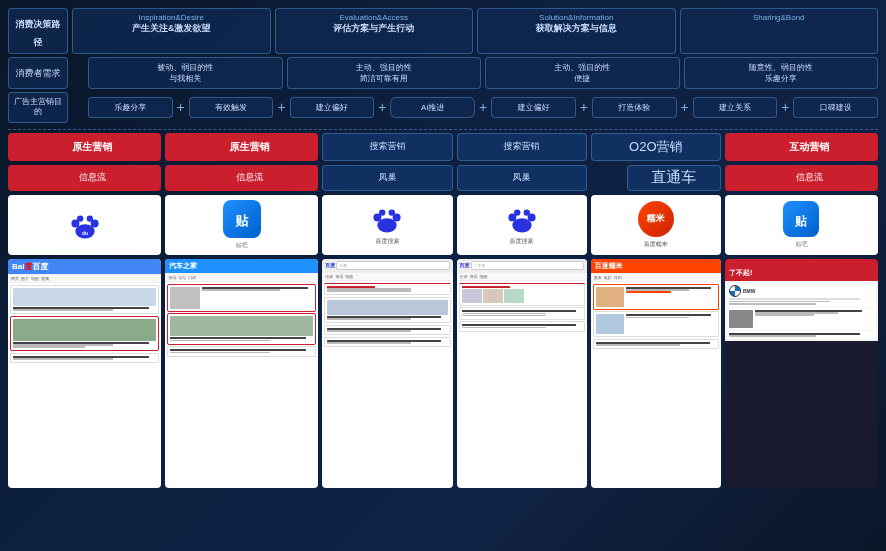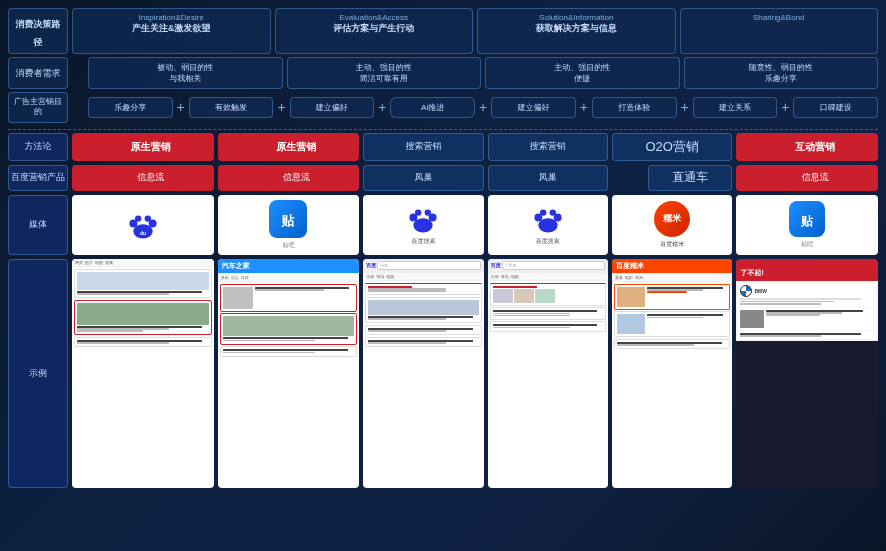--- a/index.html
+++ b/index.html
@@ -359,26 +359,20 @@
         <span class="plus">+</span>
         <div class="content-box" style="font-size:8px;">口碑建设</div>
       </div>
     </div>
   </div>
 
   <hr class="divider">
 
   <div class="bottom-section">
 
-    <div class="side-labels">
-      <div class="side-label sl-method">方法论</div>
-      <div class="side-label sl-product">百度营销产品</div>
-      <div class="side-label sl-media">媒体</div>
-      <div class="side-label sl-example">示例</div>
-    </div>
 
     <div class="cols-area">
 
       <div class="col">
         <div class="c-method bg-red">
           <span>原生营销</span>
         </div>
         <div class="c-product bg-red">
           <span>信息流</span>
         </div>
@@ -390,20 +384,23 @@
               <circle cx="8" cy="18" r="5" fill="#2932e1"></circle>
               <circle cx="32" cy="18" r="5" fill="#2932e1"></circle>
               <circle cx="14" cy="12" r="4" fill="#2932e1"></circle>
               <circle cx="26" cy="12" r="4" fill="#2932e1"></circle>
               <text x="20" y="32" text-anchor="middle" fill="white" font-size="6" font-weight="bold" font-family="Arial">du</text>
             </svg>
           </div>
         </div>
         <div class="c-example">
           <div class="screenshot-mock">
+            <div class="sm-header" style="background:#4285f4; padding:2px 4px;">
+              <span style="color:white;font-size:8px;font-weight:bold;">Bai<span style="color:#ff0000">度</span>百度</span>
+            </div>
             <div class="sm-nav">
               <span>网页</span>
                 <span>图片</span>
                 <span>地图</span>
                 <span>视频</span>
             </div>
             <div class="sm-content">
               <div class="sm-card">
                 <div class="sm-img" style="height:18px;background:#c8d8e8;"></div>
                 <div class="sm-title"></div>
@@ -580,21 +577,21 @@
               </div>
             </div>
           </div>
         </div>
       </div>
 
       <div class="col col-narrow">
         <div class="c-method bg-blue-dark" style="color:#c8deff; font-size:13px; font-weight:normal;">
           <span>O2O营销</span>
         </div>
-        <div class="c-product bg-blue-dark" style="color:#c8deff; font-size:12px; font-weight:normal;margin-left:36px;">
+        <div class="c-product bg-blue-dark" style="color:#c8deff; font-size:15px; font-weight:normal;margin-left:36px;">
           <span>直通车</span>
         </div>
         <div class="c-media">
           <div class="media-container">
 
             <div style="width:36px;height:36px;background:linear-gradient(135deg,#ff4400,#cc2200);border-radius:50%;display:flex;align-items:center;justify-content:center;">
               <span style="color:white;font-size:9px;font-weight:bold;">糯米</span>
             </div>
             <span style="font-size:6px;color:#555;margin-top:1px;">百度糯米</span>
           </div>

